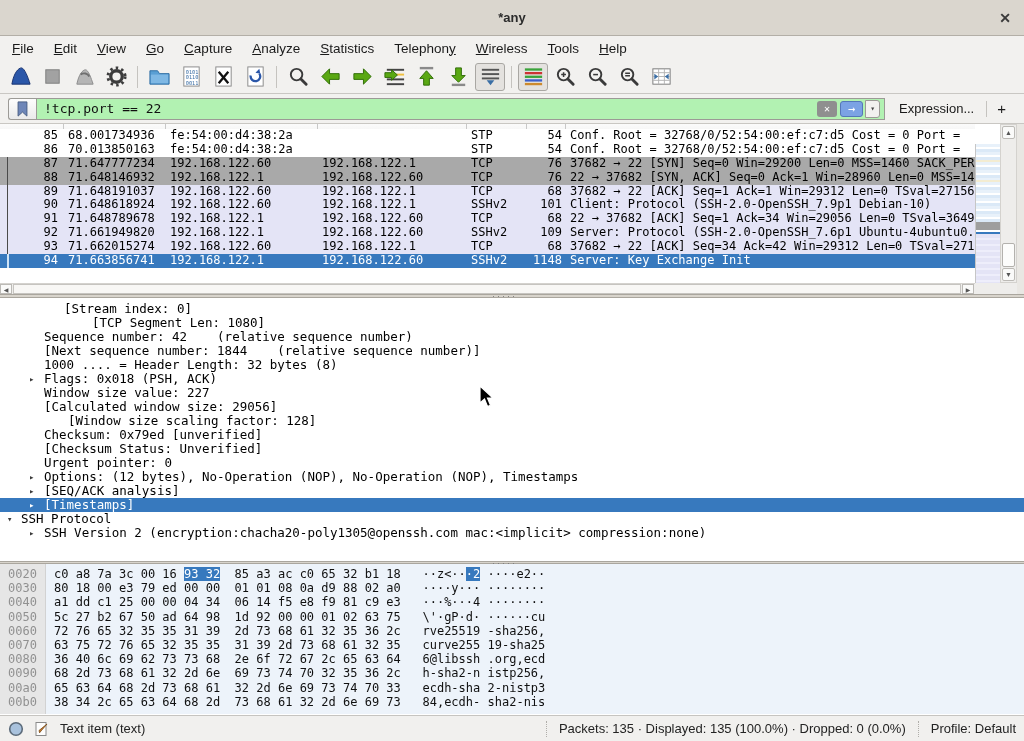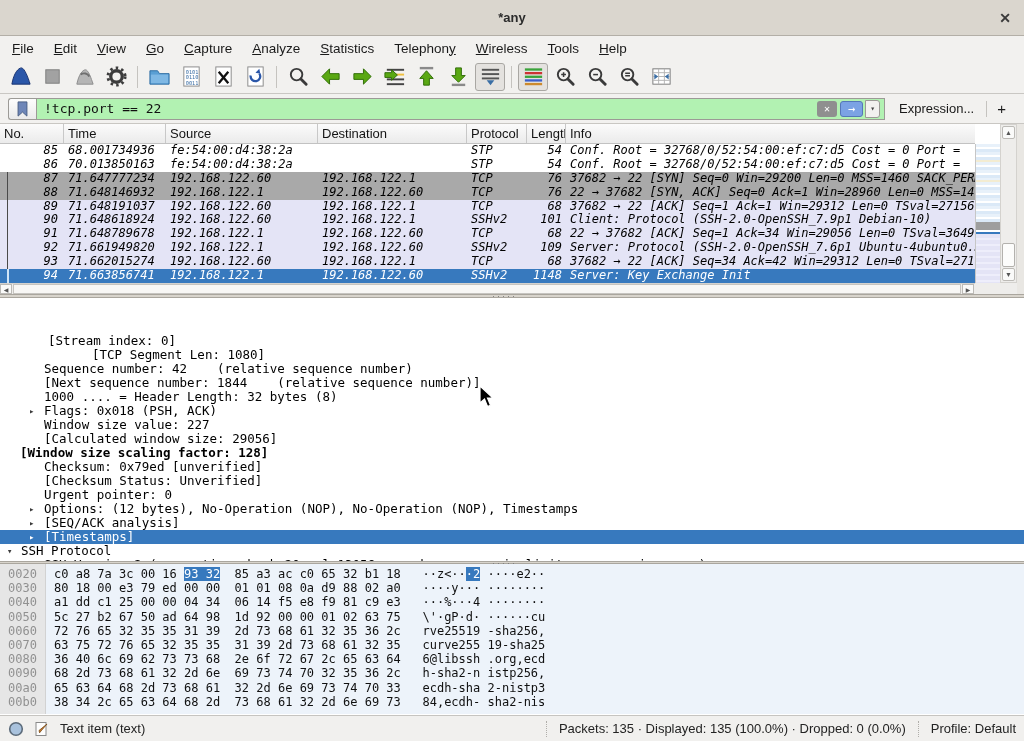--- a/index.html
+++ b/index.html
@@ -44,21 +44,21 @@
   .fsep { width:1px; height:16px; background:#c5c3bf; }
   .add-btn { padding:0 10px; font-size:15px; color:#1a1a1a; }
 
   
   .pkt-pane { position:absolute; left:0; top:124px; width:1024px; height:170px; background:#fff; }
   .pkt-header { position:absolute; left:0; top:0; width:975px; height:20px; display:flex;
                 background:linear-gradient(#fbfbfb,#ebebeb); border-bottom:1px solid #c2c2c2; font-size:13px; color:#141414; }
   .pkt-header .hcol { border-right:1px solid #c8c8c8; padding:2px 0 0 4px; overflow:hidden; white-space:nowrap; }
   .c-no{width:64px;} .c-time{width:102px;} .c-src{width:152px;} .c-dst{width:149px;}
   .c-proto{width:60px;} .c-len{width:39px;} .c-info{flex:1; border-right:none !important;}
-  #packet-rows { position:absolute; left:0; top:20px; width:975px; height:139px; overflow:hidden;font-style:italic; }
+  #packet-rows { position:absolute; left:0; top:5px; width:975px; height:139px; overflow:hidden; }
   .pkt-row { position:relative; display:flex; height:13.9px; font-family:"DejaVu Sans Mono",monospace;
              font-size:12px; line-height:13.9px; white-space:nowrap; }
   .pkt-row .cell { overflow:hidden; padding-left:4px; }
   .pkt-row .c-no { text-align:right; padding-right:6px; padding-left:0; }
   .pkt-row .c-len { text-align:right; padding-right:4px; padding-left:0; }
   .row-white { background:#ffffff; color:#000; }
   .row-gray { background:#a9a9a9; color:#000;justify-content:center; }
   .row-lav { background:#e4e4f6; color:#000; }
   .row-sel { background:#3779be; color:#fff; }
   .mark { position:absolute; left:7px; top:0; width:1px; height:100%; background:#4a4a4a; }
@@ -419,29 +419,29 @@
   </div>
   <div class="scorner"></div>
   <div class="winpad"></div>
 </div>
 
 <div class="splitter" style="top:294px;height:4px">
     <span class="split-dots">·····</span>
   </div>
 
 <div class="detail-pane" id="detail-lines">
-    <div class="det-line" style="padding-left: 48px; margin-top: 32px;"><span class="det-arrow" style="left: 29px;"></span><span>[Stream index: 0]</span></div>
+    <div class="det-line" style="padding-left: 64px;"><span class="det-arrow" style="left: 29px;"></span><span>[Stream index: 0]</span></div>
     <div class="det-line" style="padding-left: 44px; margin-left: 48px;"><span class="det-arrow" style="left: 29px;"></span><span>[TCP Segment Len: 1080]</span></div>
     <div class="det-line" style="padding-left: 44px;"><span class="det-arrow" style="left: 29px;"></span><span>Sequence number: 42    (relative sequence number)</span></div>
     <div class="det-line" style="padding-left: 44px;"><span class="det-arrow" style="left: 29px;"></span><span>[Next sequence number: 1844    (relative sequence number)]</span></div>
     <div class="det-line" style="padding-left: 44px;"><span class="det-arrow" style="left: 29px;"></span><span>1000 .... = Header Length: 32 bytes (8)</span></div>
     <div class="det-line" style="padding-left: 44px;"><span class="det-arrow" style="left: 29px;">▸</span><span>Flags: 0x018 (PSH, ACK)</span></div>
     <div class="det-line" style="padding-left: 44px;"><span class="det-arrow" style="left: 29px;"></span><span>Window size value: 227</span></div>
     <div class="det-line" style="padding-left: 44px;"><span class="det-arrow" style="left: 29px;"></span><span>[Calculated window size: 29056]</span></div>
-    <div class="det-line" style="padding-left: 20px; font-weight: bold;"><span class="det-arrow" style="left: 29px;"></span><span>[Window size scaling factor: 128]</span></div>
+    <div class="det-line" style="padding-left: 68px;"><span class="det-arrow" style="left: 29px;"></span><span>[Window size scaling factor: 128]</span></div>
     <div class="det-line" style="padding-left: 44px;"><span class="det-arrow" style="left: 29px;"></span><span>Checksum: 0x79ed [unverified]</span></div>
     <div class="det-line" style="padding-left: 44px;"><span class="det-arrow" style="left: 29px;"></span><span>[Checksum Status: Unverified]</span></div>
     <div class="det-line" style="padding-left: 44px;"><span class="det-arrow" style="left: 29px;"></span><span>Urgent pointer: 0</span></div>
     <div class="det-line" style="padding-left: 44px;"><span class="det-arrow" style="left: 29px;">▸</span><span>Options: (12 bytes), No-Operation (NOP), No-Operation (NOP), Timestamps</span></div>
     <div class="det-line" style="padding-left: 44px;"><span class="det-arrow" style="left: 29px;">▸</span><span>[SEQ/ACK analysis]</span></div>
     <div class="det-line sel" style="padding-left: 44px;"><span class="det-arrow" style="left: 29px;">▸</span><span>[Timestamps]</span></div>
     <div class="det-line" style="padding-left: 21px;"><span class="det-arrow" style="left: 7px;">▾</span><span>SSH Protocol</span></div>
     <div class="det-line" style="padding-left: 44px;"><span class="det-arrow" style="left: 29px;">▸</span><span>SSH Version 2 (encryption:chacha20-poly1305@openssh.com mac:&lt;implicit&gt; compression:none)</span></div>
   </div>
 

